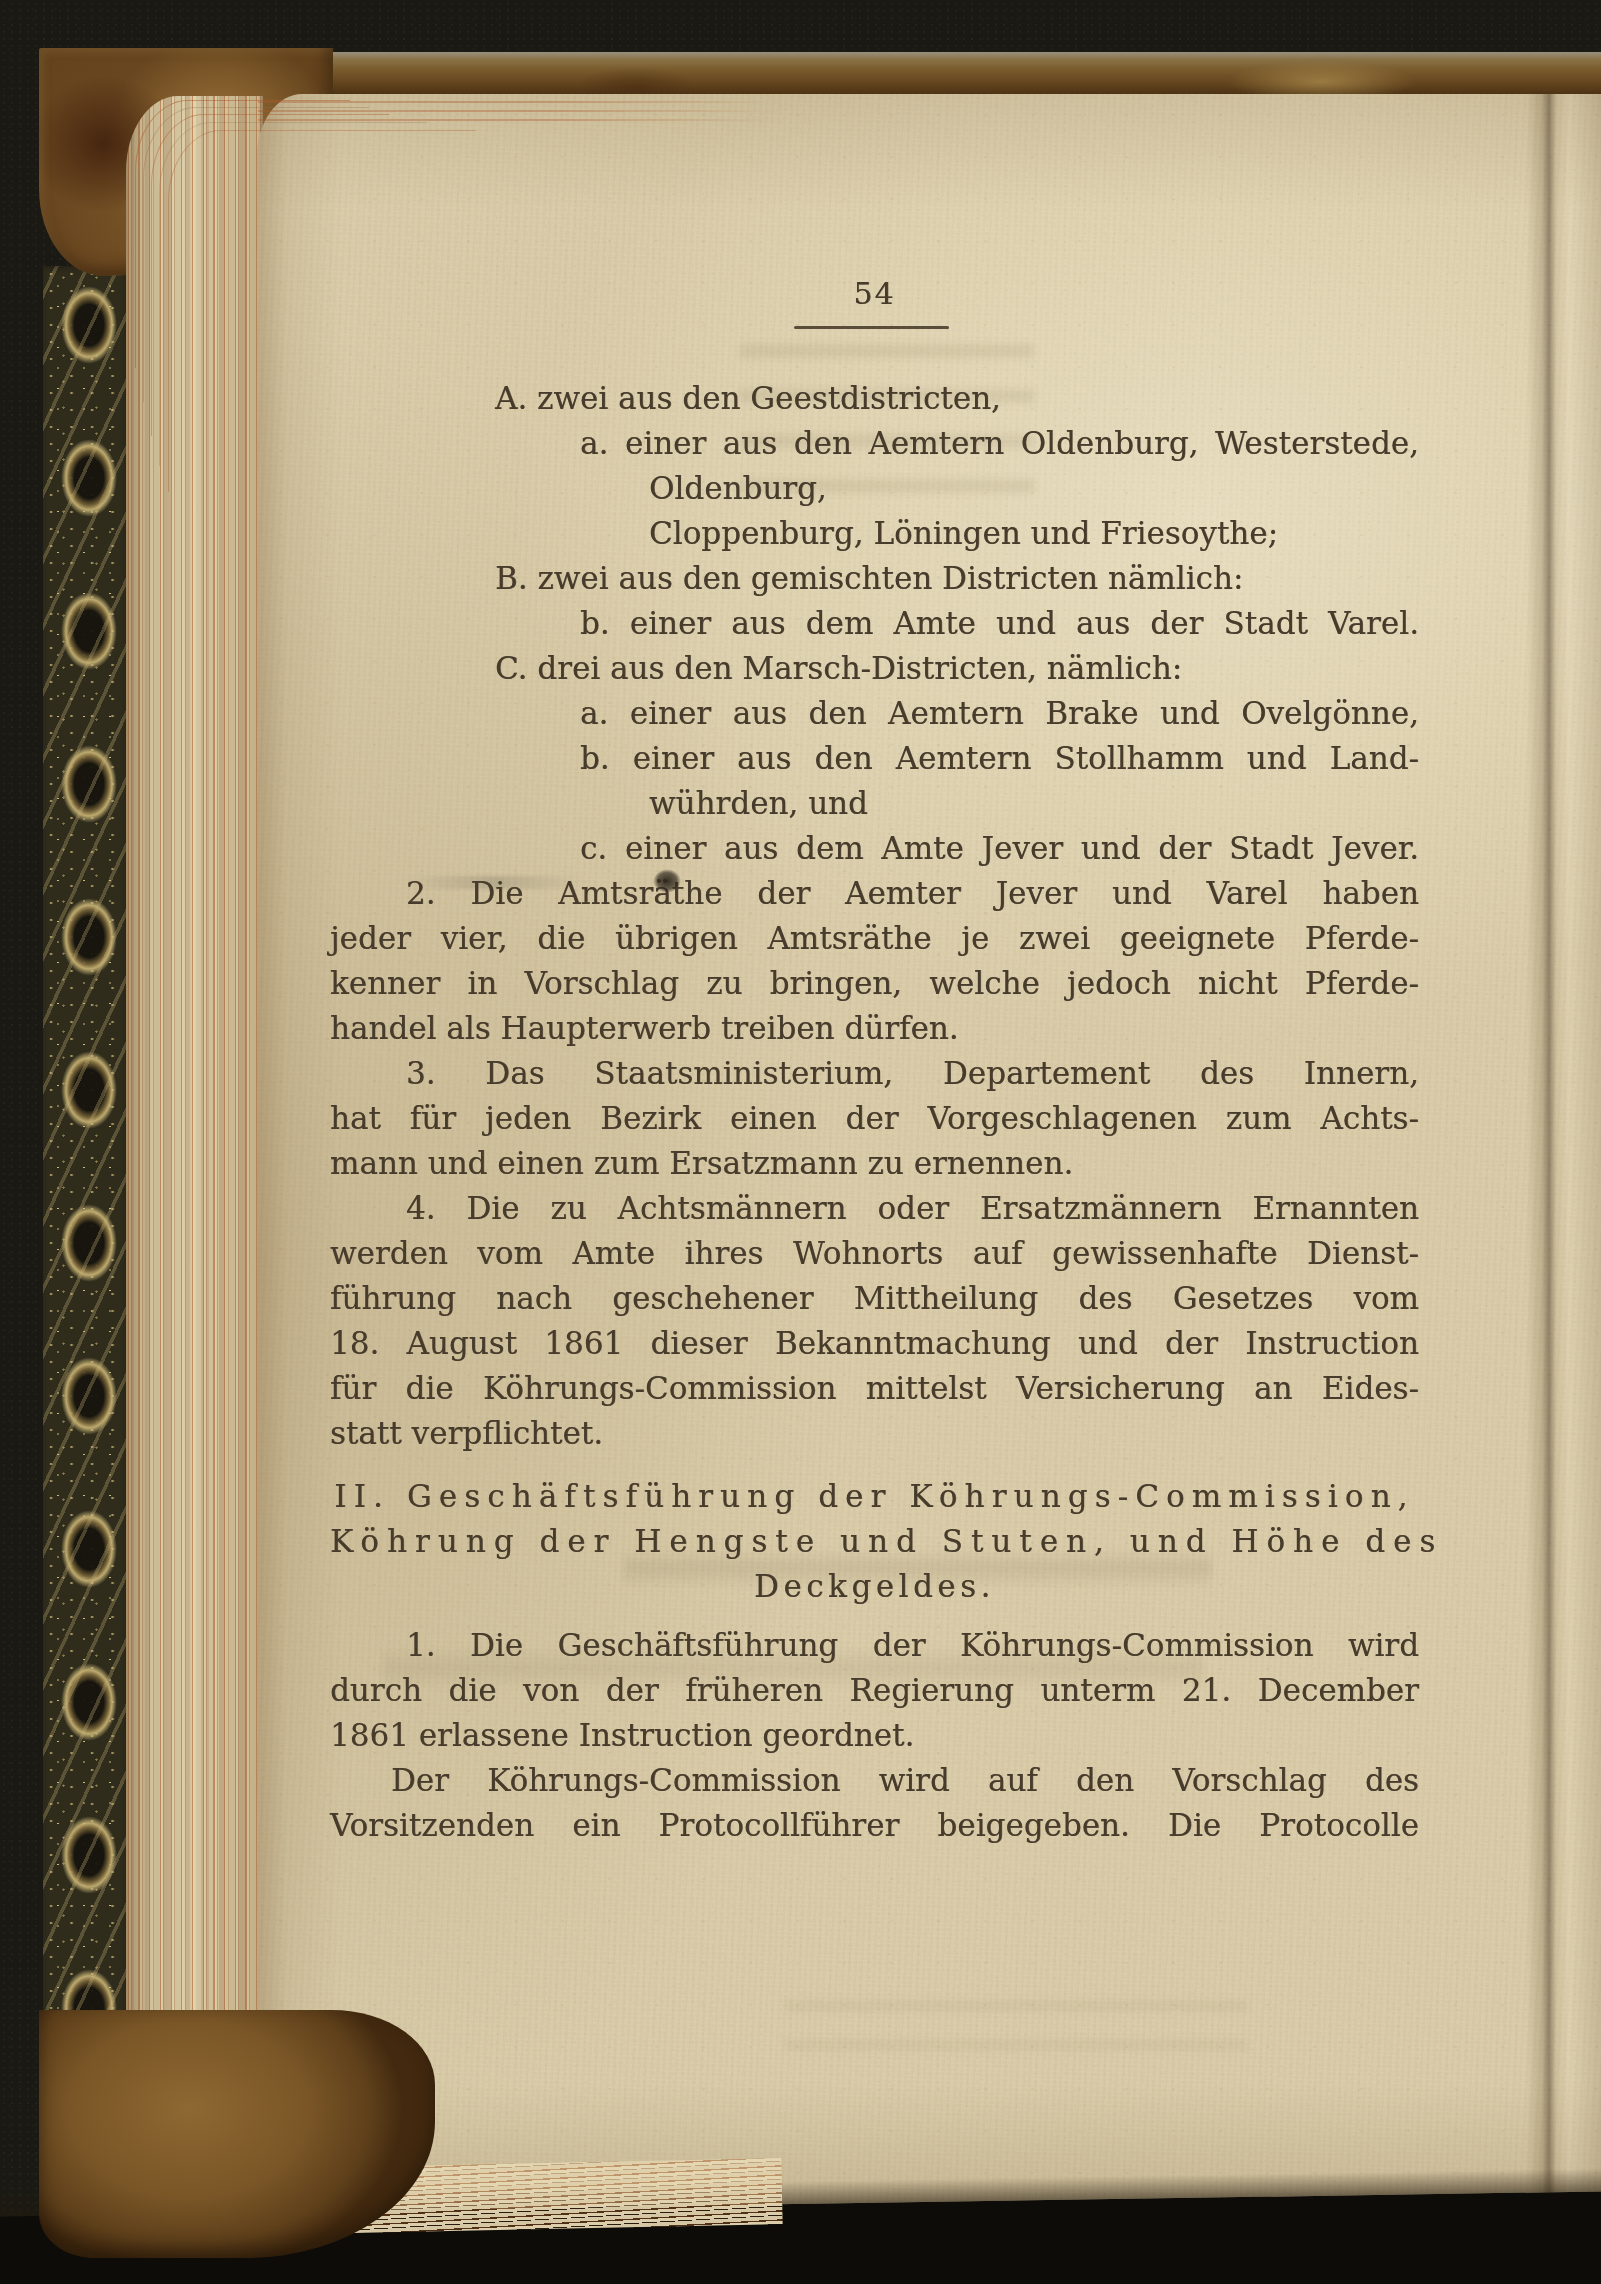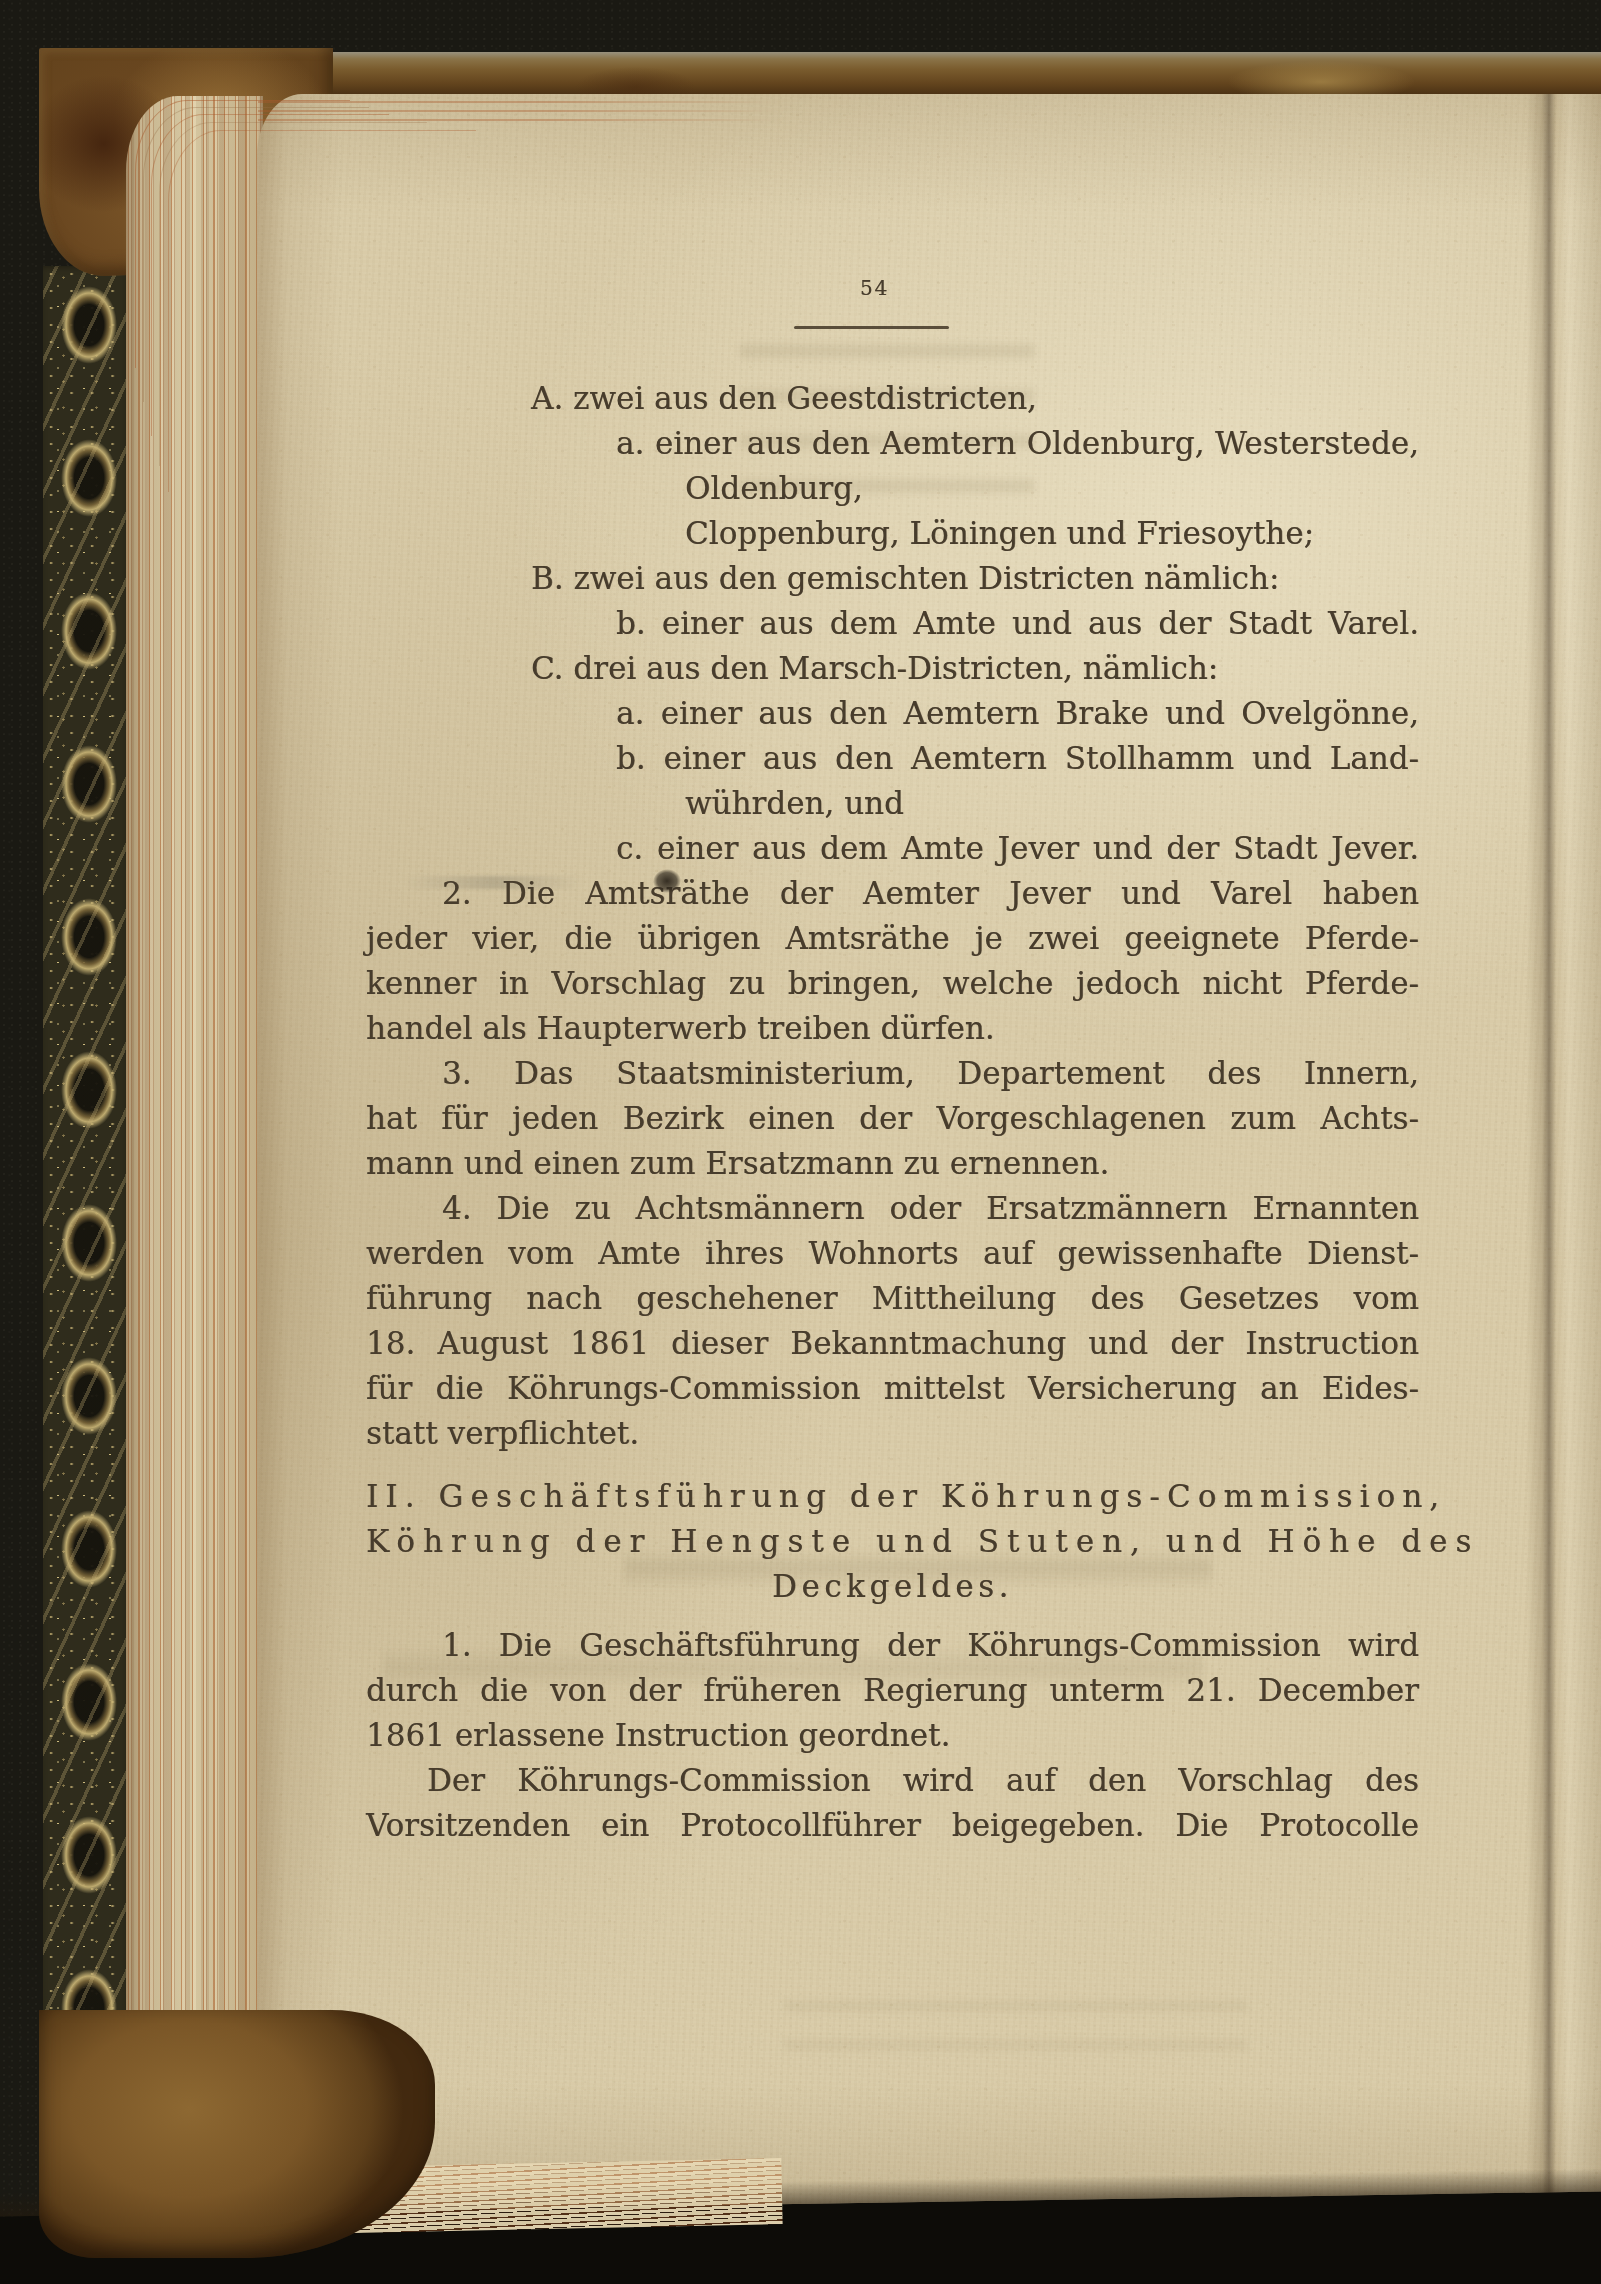--- a/index.html
+++ b/index.html
@@ -144,33 +144,33 @@
         background:linear-gradient(90deg, transparent, rgba(95,92,80,.45), transparent); }
   
   .ink-blot {
     position:absolute; left:653px; top:869px; width:28px; height:24px; z-index:7;
     background:radial-gradient(closest-side, rgba(45,38,28,.95), rgba(45,38,28,.65) 70%, transparent);
     border-radius:58% 42% 55% 45%;
   }
   
   .pageno {
     position:absolute; left:330px; top:276px; width:1089px; z-index:6;
-    text-align:center; font-size:20px; letter-spacing:1.8px;
+    text-align:center; font-size:30px; letter-spacing:1.8px;
     color:#473c2c; text-shadow:0.4px 0.3px 0.6px rgba(60,48,32,.55);
   }
   .pageno-rule {
     position:absolute; left:794px; top:326px; width:155px; height:2.7px; z-index:6;
     background:rgba(66,54,38,.85); border-radius:1.8px;
   }
   .textblock {
     position:absolute; left:330px; top:376px; width:1089px; z-index:6;
     font-size:31px; line-height:45px; color:#473c2c;
     text-shadow:0.4px 0.3px 0.6px rgba(60,48,32,.55);
   }
-  .line { white-space:nowrap;margin-left:36px; }
+  .line { white-space:nowrap; }
   .j { white-space:normal; text-align:justify; text-align-last:justify; }
   .item-A  { padding-left:165px; }
   .item-a  { padding-left:250px; }
   .cont    { padding-left:319px; }
   .pfirst  { padding-left:76px; }
   .pfirst2 { padding-left:61px; }
   .para    { padding-left:0; }
   .heading { text-align:center; white-space:nowrap; }
   .sp1 { margin-top:18px; letter-spacing:7.1px; }
   .sp2 { letter-spacing:8px; }

